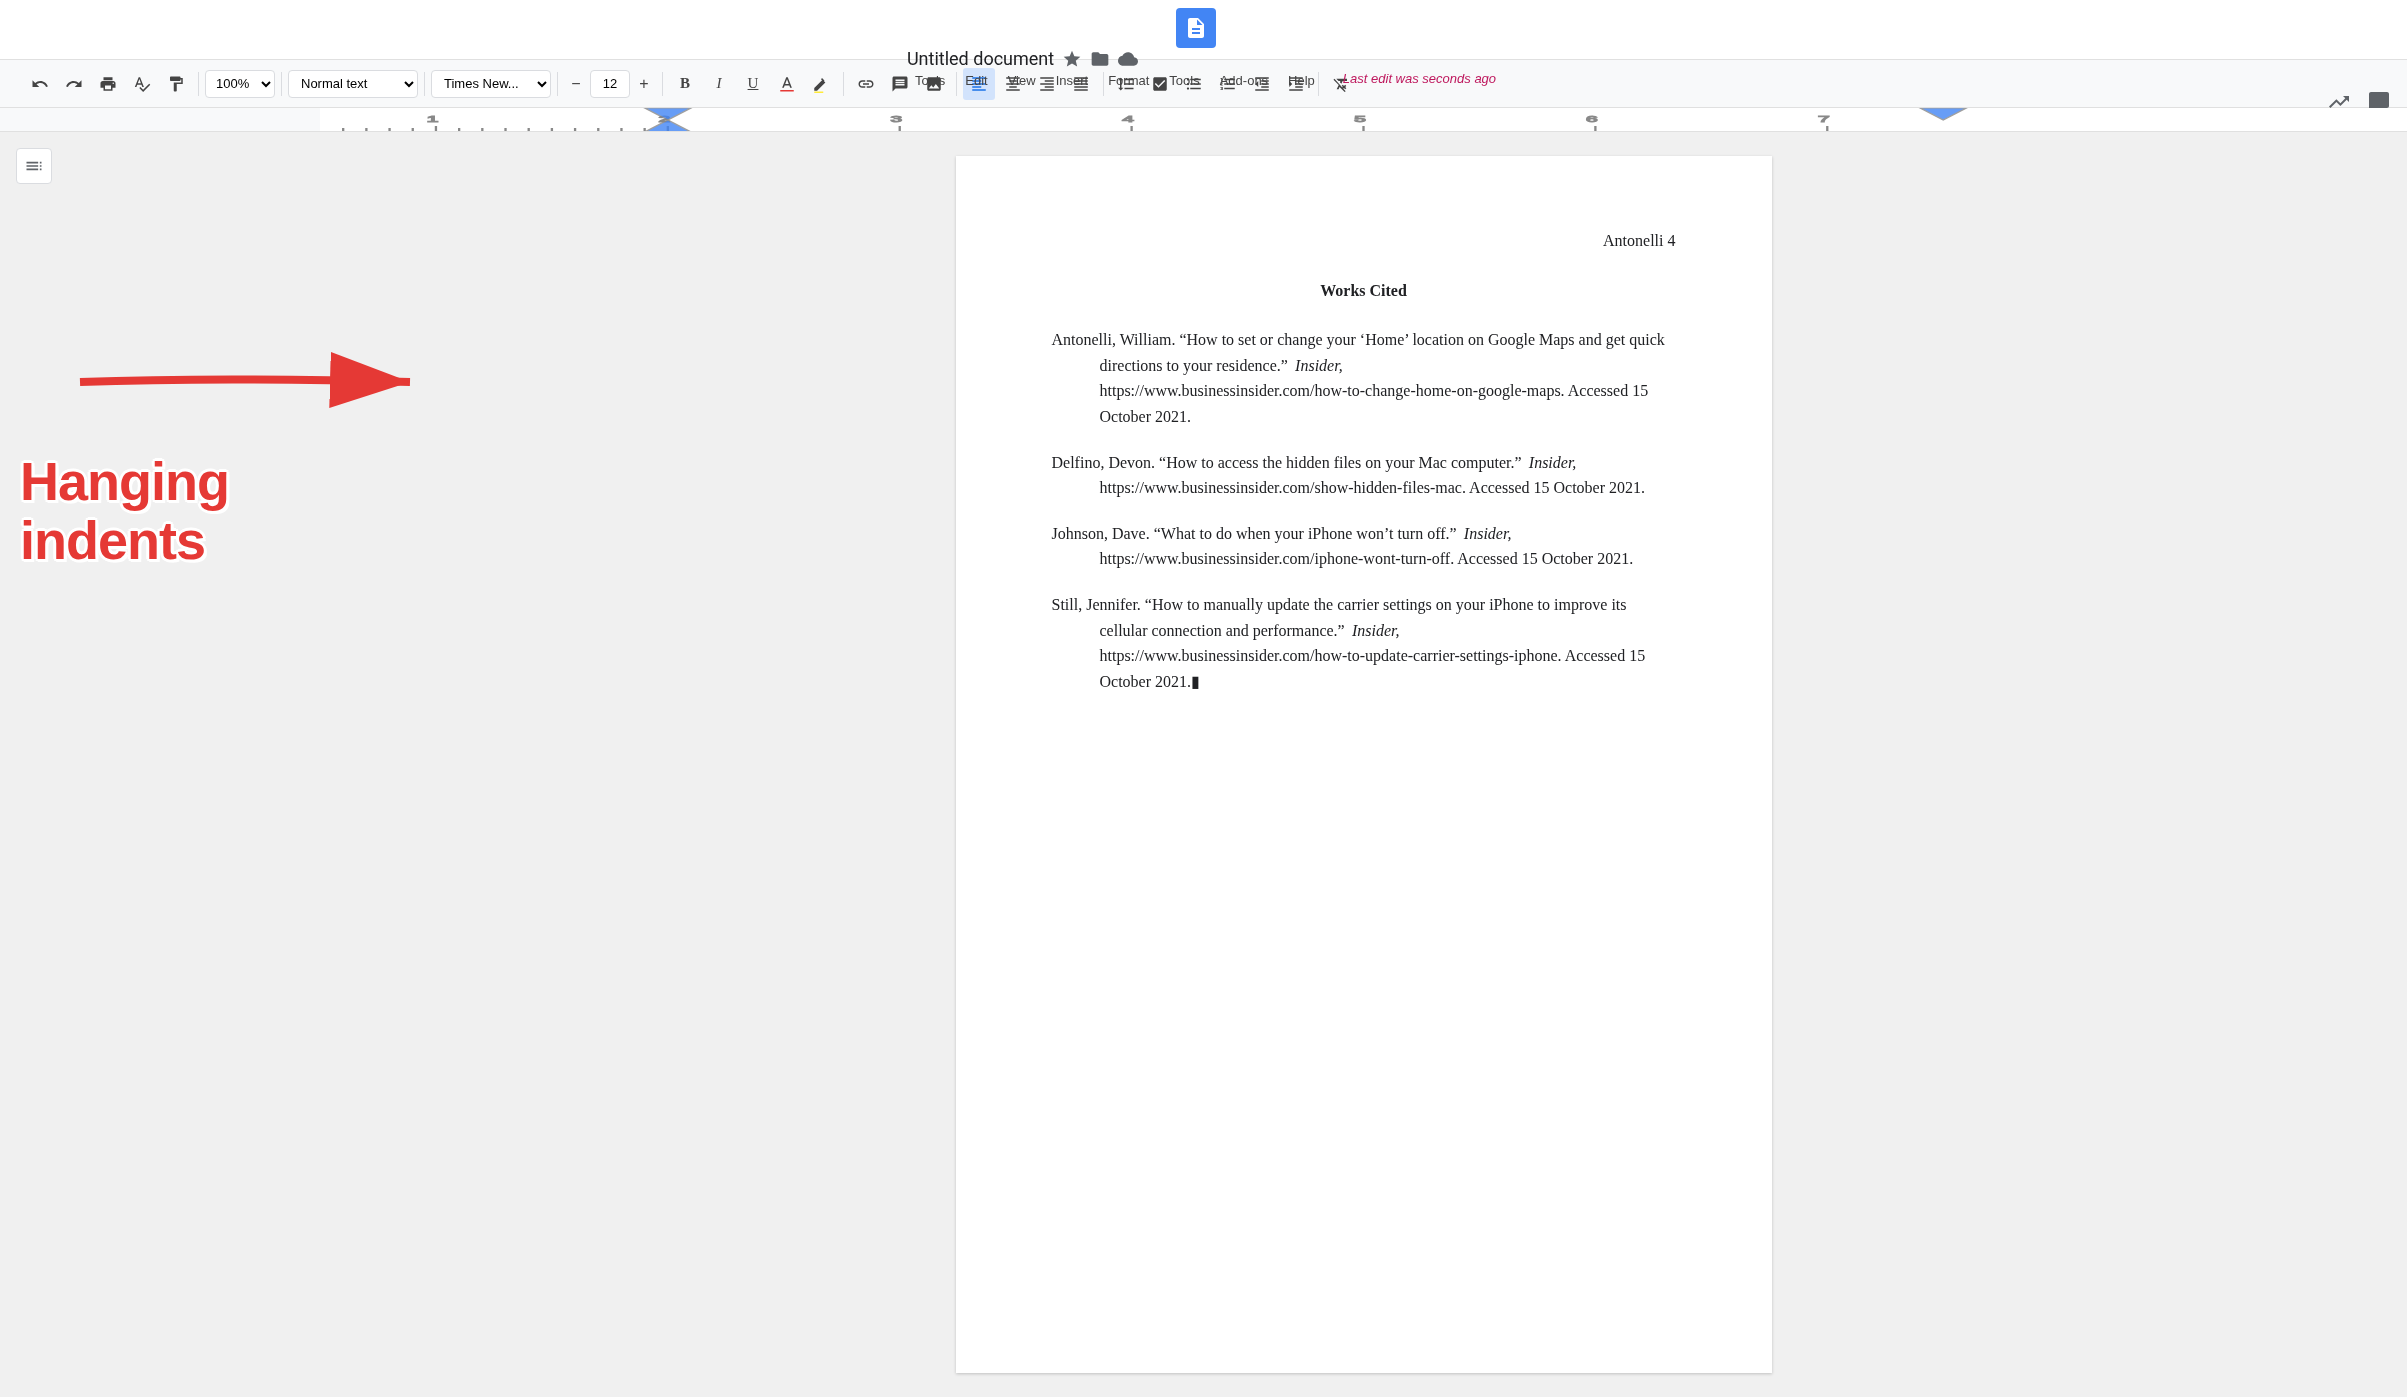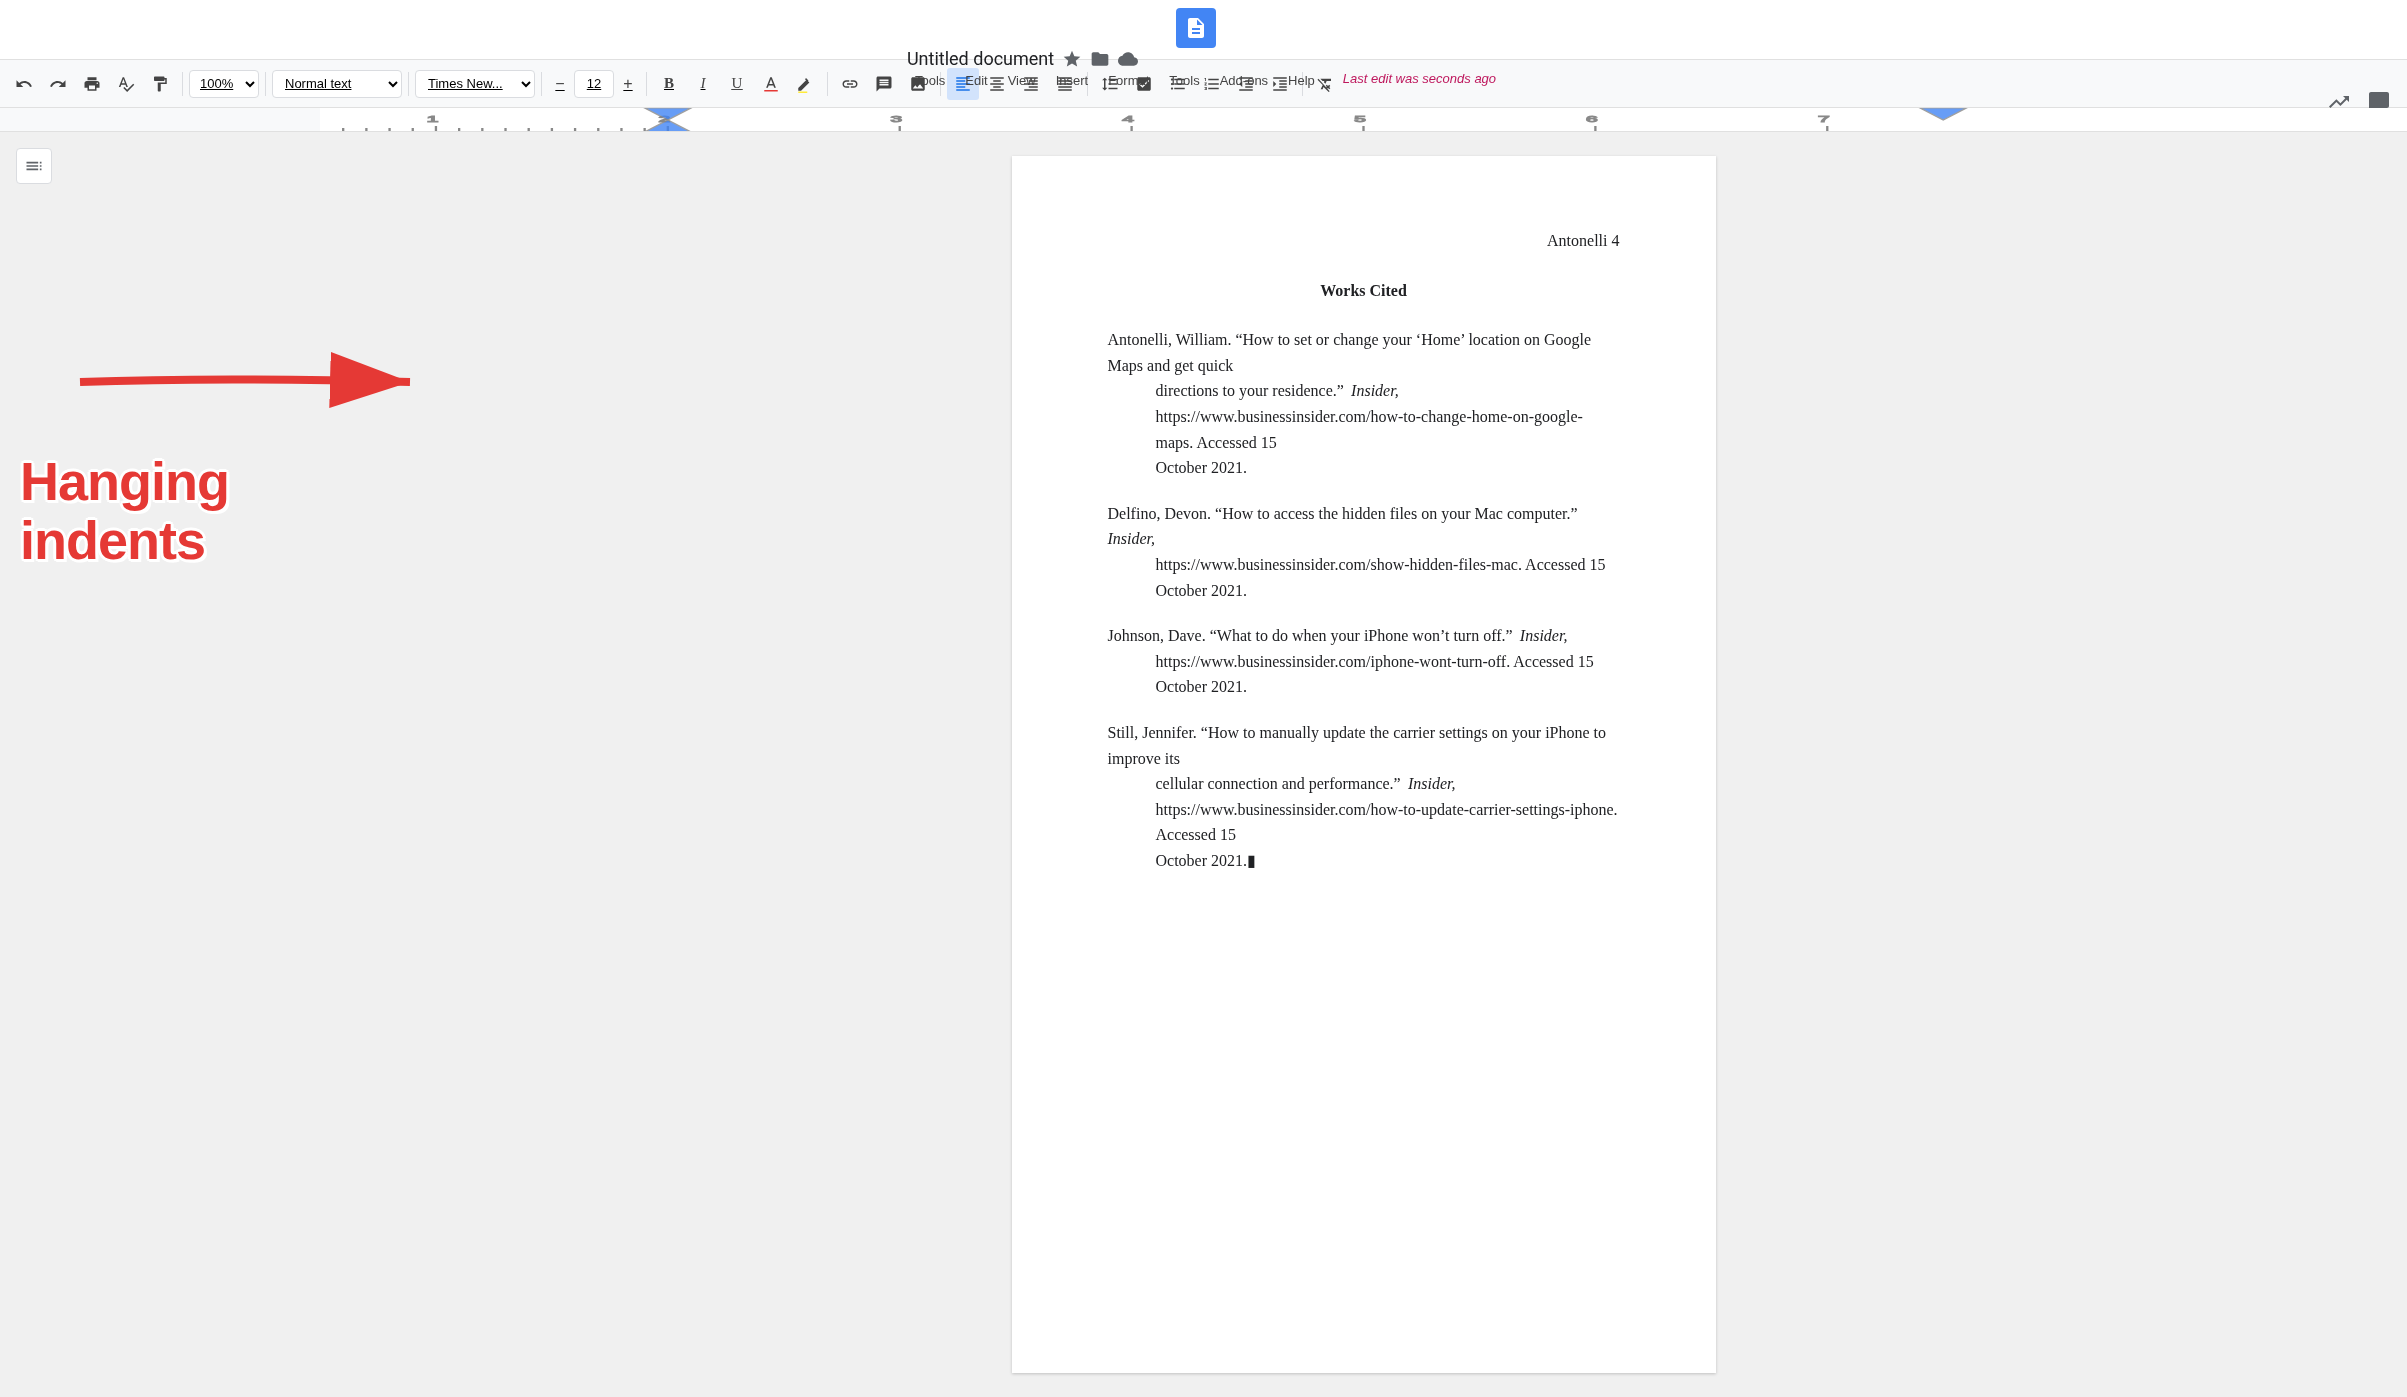--- a/index.html
+++ b/index.html
@@ -43,26 +43,25 @@
     #header-right {
       display: flex; align-items: center; gap: 16px; margin-left: auto;
     }
 
     
     #toolbar {
       display: flex;
       align-items: center;
       background: #f8f9fa;
       border-bottom: 1px solid #e0e0e0;
-      padding: 4px 8px;
+      padding: 4px 24px;
       height: 48px;
       gap: 2px;
       flex-wrap: nowrap;
       overflow: hidden;
-      text-decoration: underline;
     }
     .tb-btn {
       display: flex; align-items: center; justify-content: center;
       width: 32px; height: 32px;
       border: none; background: transparent; cursor: pointer;
       border-radius: 3px; font-size: 14px; color: #444;
     }
     .tb-btn svg { width: 18px; height: 18px; fill: #444; }
     .tb-separator {
       width: 1px; height: 24px; background: #dadce0; margin: 0 4px;
@@ -159,21 +158,21 @@
 
     
     #document-area {
       flex: 1;
       display: flex;
       justify-content: center;
       padding: 24px 40px;
     }
     #page {
       background: white;
-      width: 704px;
+      width: 816px;
       min-height: 1056px;
       padding: 72px 96px;
       box-shadow: 0 1px 3px rgba(0,0,0,0.2);
       position: relative;
       font-family: 'Times New Roman', Times, serif;
       font-size: 16px;
       line-height: 1.6;
       color: #202124;
     }
     #page-number {

